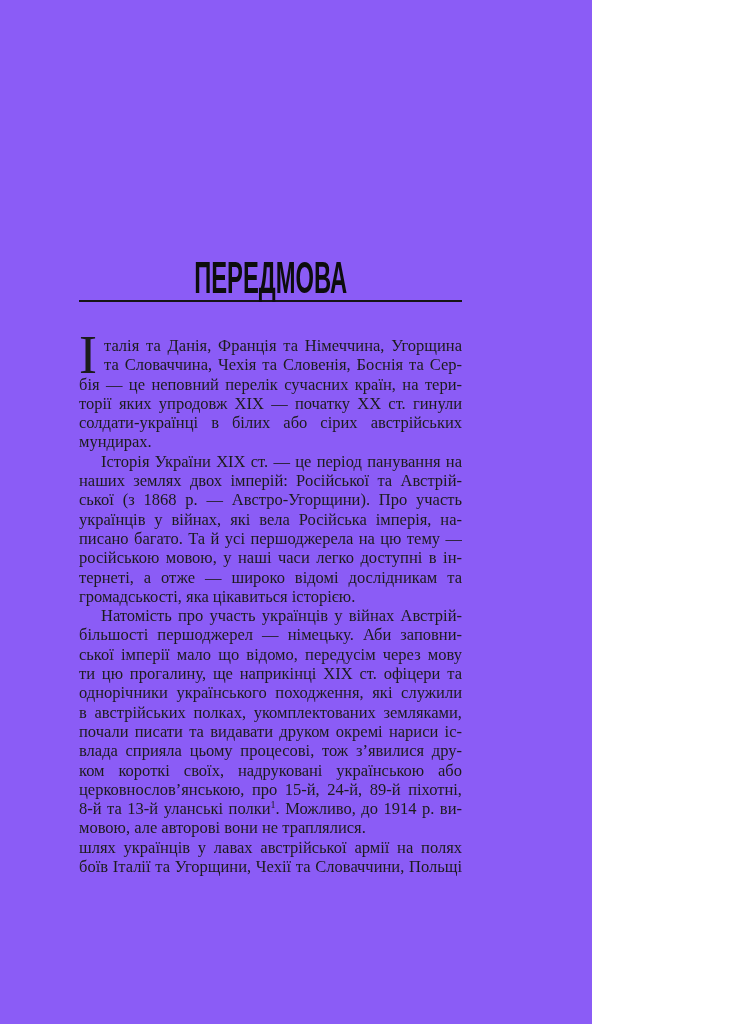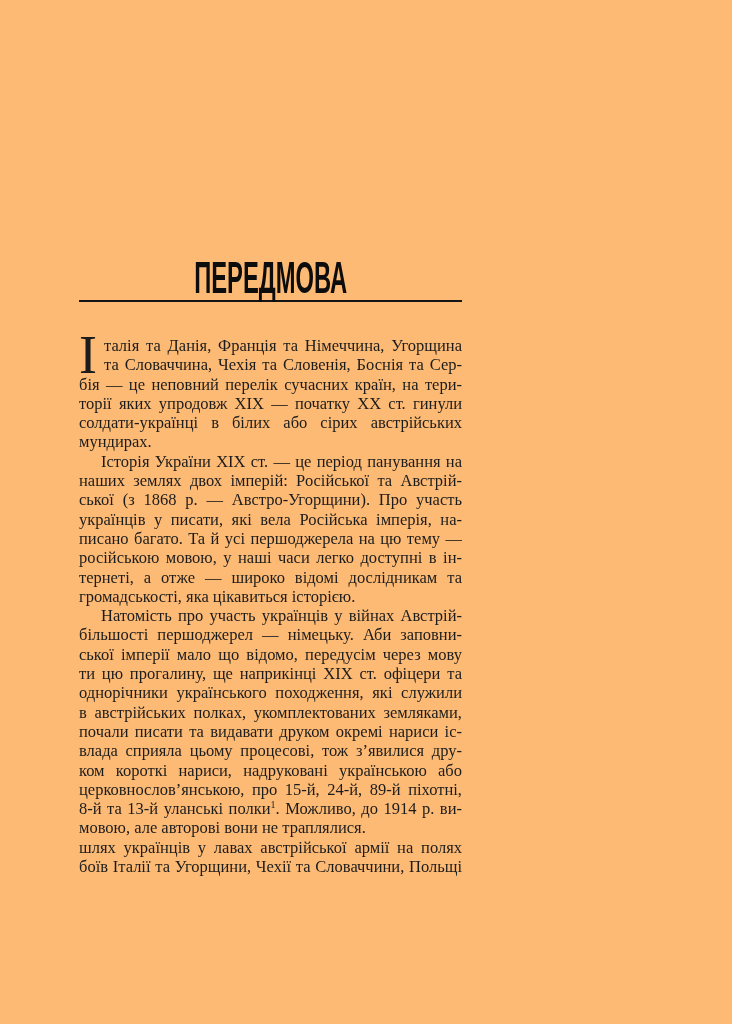--- a/index.html
+++ b/index.html
@@ -1,20 +1,20 @@
 <!DOCTYPE html>
 <html><head>
 <meta charset="utf-8">
 <style>
   html,body { margin:0; padding:0; }
   body { background:#ffffff; width:732px; height:1024px; overflow:hidden; }
   .page {
     position:relative;
-    width:732px; height:1024px;
-    background:#fdba74;
+    width:592px; height:1024px;
+    background:#8b5cf6;
     font-family:"Liberation Serif","DejaVu Serif",serif;
     color:#1c1c1c;
   }
   .textblock {
     position:absolute;
     left:79px; top:0;
     width:383px;
   }
   .title-wrap {
     margin-top:259px;
@@ -87,37 +87,37 @@
         <div class="line">бія — це неповний перелік сучасних країн, на тери-</div>
         <div class="line">торії яких упродовж XIX — початку XX ст. гинули</div>
         <div class="line">солдати-українці в білих або сірих австрійських</div>
         <div class="line end">мундирах.</div>
       </div>
 
       <div class="para">
         <div class="line indent">Історія України XIX ст. — це період панування на</div>
         <div class="line">наших землях двох імперій: Російської та Австрій-</div>
         <div class="line">ської (з 1868 р. — Австро-Угорщини). Про участь</div>
-        <div class="line">українців у писати, які вела Російська імперія, на-</div>
+        <div class="line">українців у війнах, які вела Російська імперія, на-</div>
         <div class="line">писано багато. Та й усі першоджерела на цю тему —</div>
         <div class="line">російською мовою, у наші часи легко доступні в ін-</div>
         <div class="line">тернеті, а отже — широко відомі дослідникам та</div>
         <div class="line end">громадськості, яка цікавиться історією.</div>
       </div>
 
       <div class="para">
         <div class="line indent">Натомість про участь українців у війнах Австрій-</div>
         <div class="line">більшості першоджерел — німецьку. Аби заповни-</div>
         <div class="line">ської імперії мало що відомо, передусім через мову</div>
         <div class="line">ти цю прогалину, ще наприкінці XIX ст. офіцери та</div>
         <div class="line">однорічники українського походження, які служили</div>
         <div class="line">в австрійських полках, укомплектованих земляками,</div>
         <div class="line">почали писати та видавати друком окремі нариси іс-</div>
         <div class="line">влада сприяла цьому процесові, тож з’явилися дру-</div>
-        <div class="line">ком короткі нариси, надруковані українською або</div>
+        <div class="line">ком короткі своїх, надруковані українською або</div>
         <div class="line">церковнослов’янською, про 15-й, 24-й, 89-й піхотні,</div>
         <div class="line"><span>8-й та 13-й уланські полки</span><sup class="fn">1</sup><span>. Можливо, до 1914 р. ви-</span></div>
         <div class="line end">мовою, але авторові вони не траплялися.</div>
       </div>
 
       <div class="para">
         <div class="line">шлях українців у лавах австрійської армії на полях</div>
         <div class="line">боїв Італії та Угорщини, Чехії та Словаччини, Польщі</div>
       </div>
 

